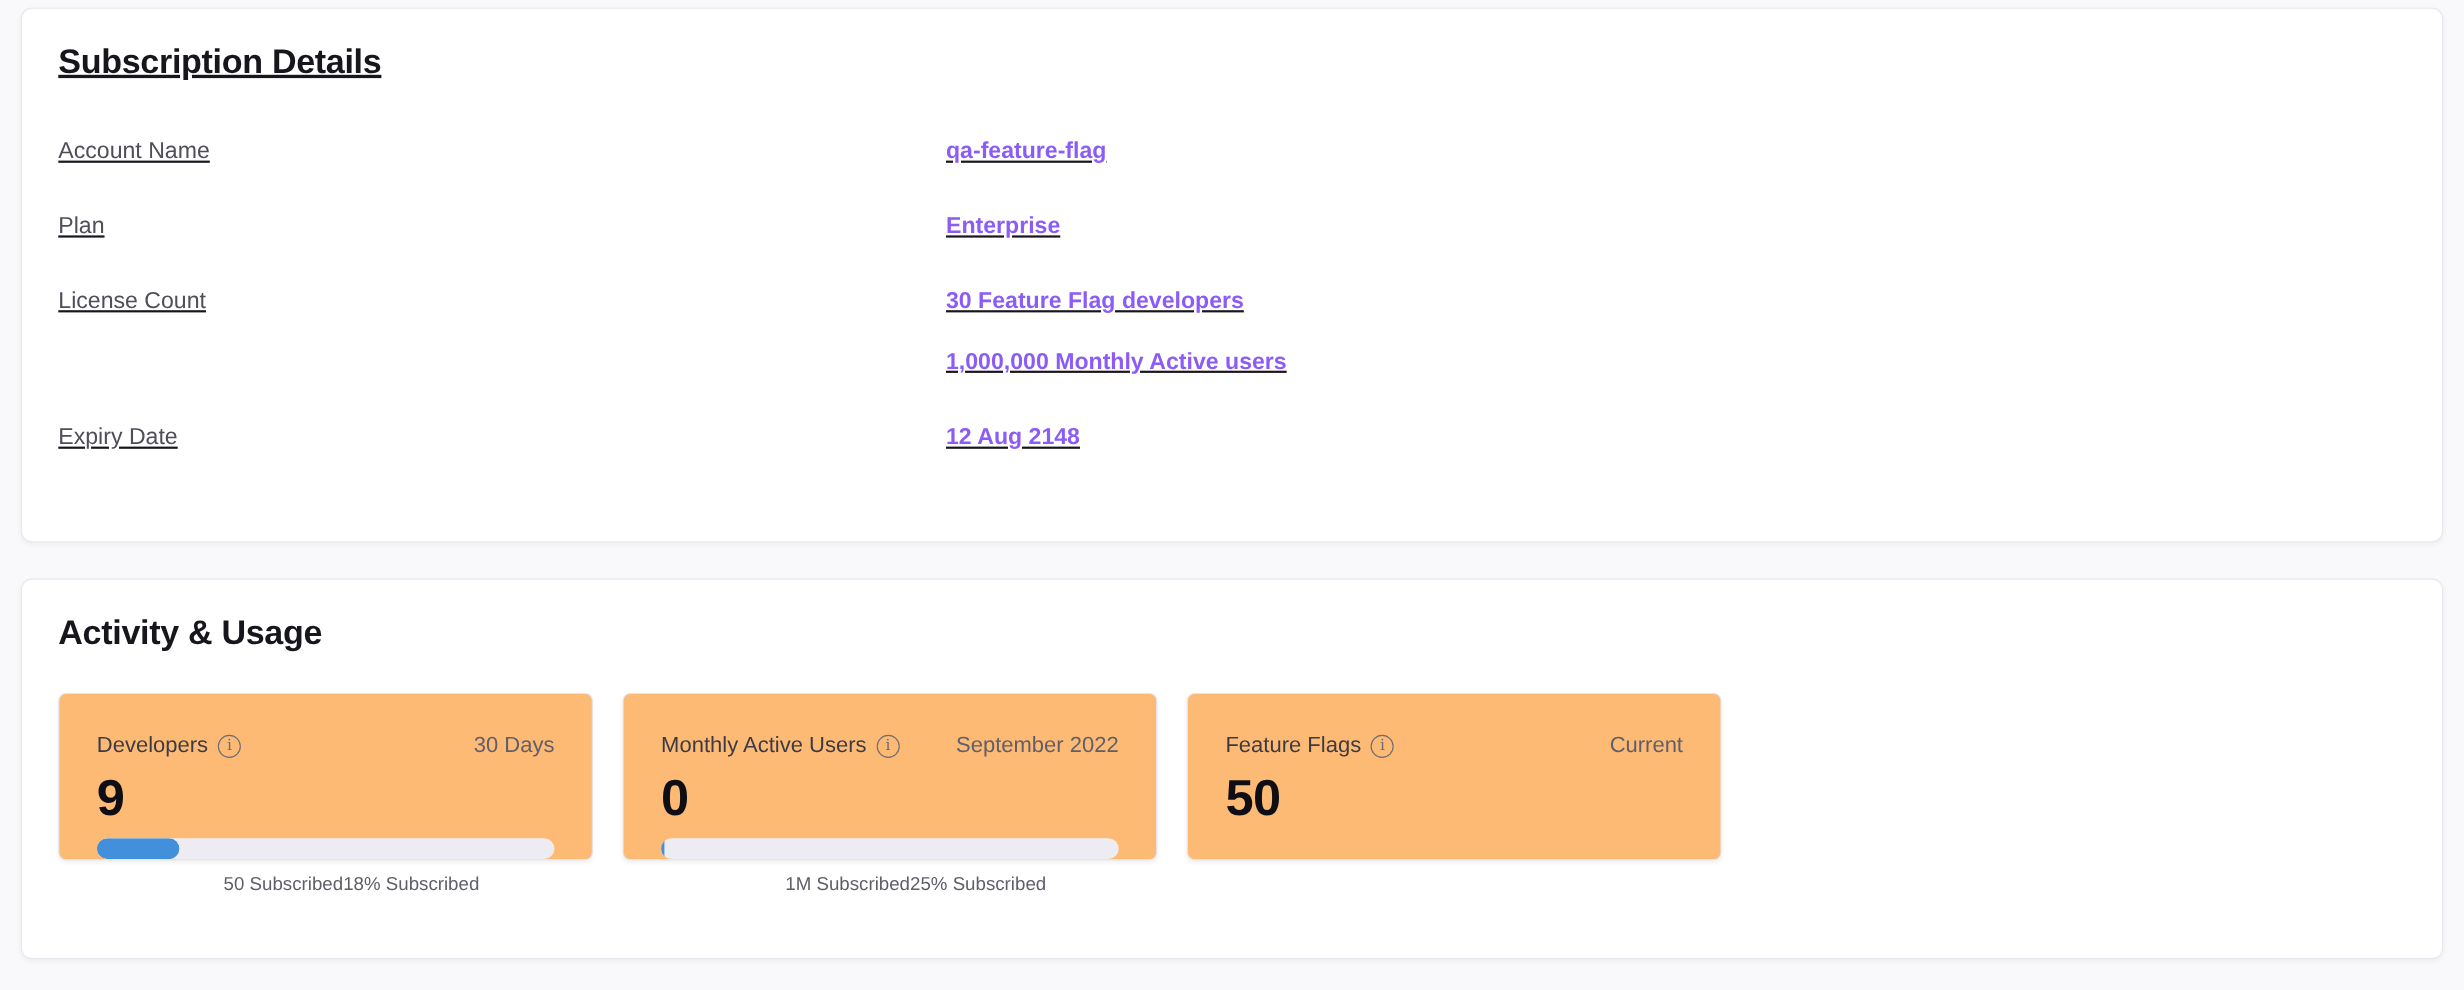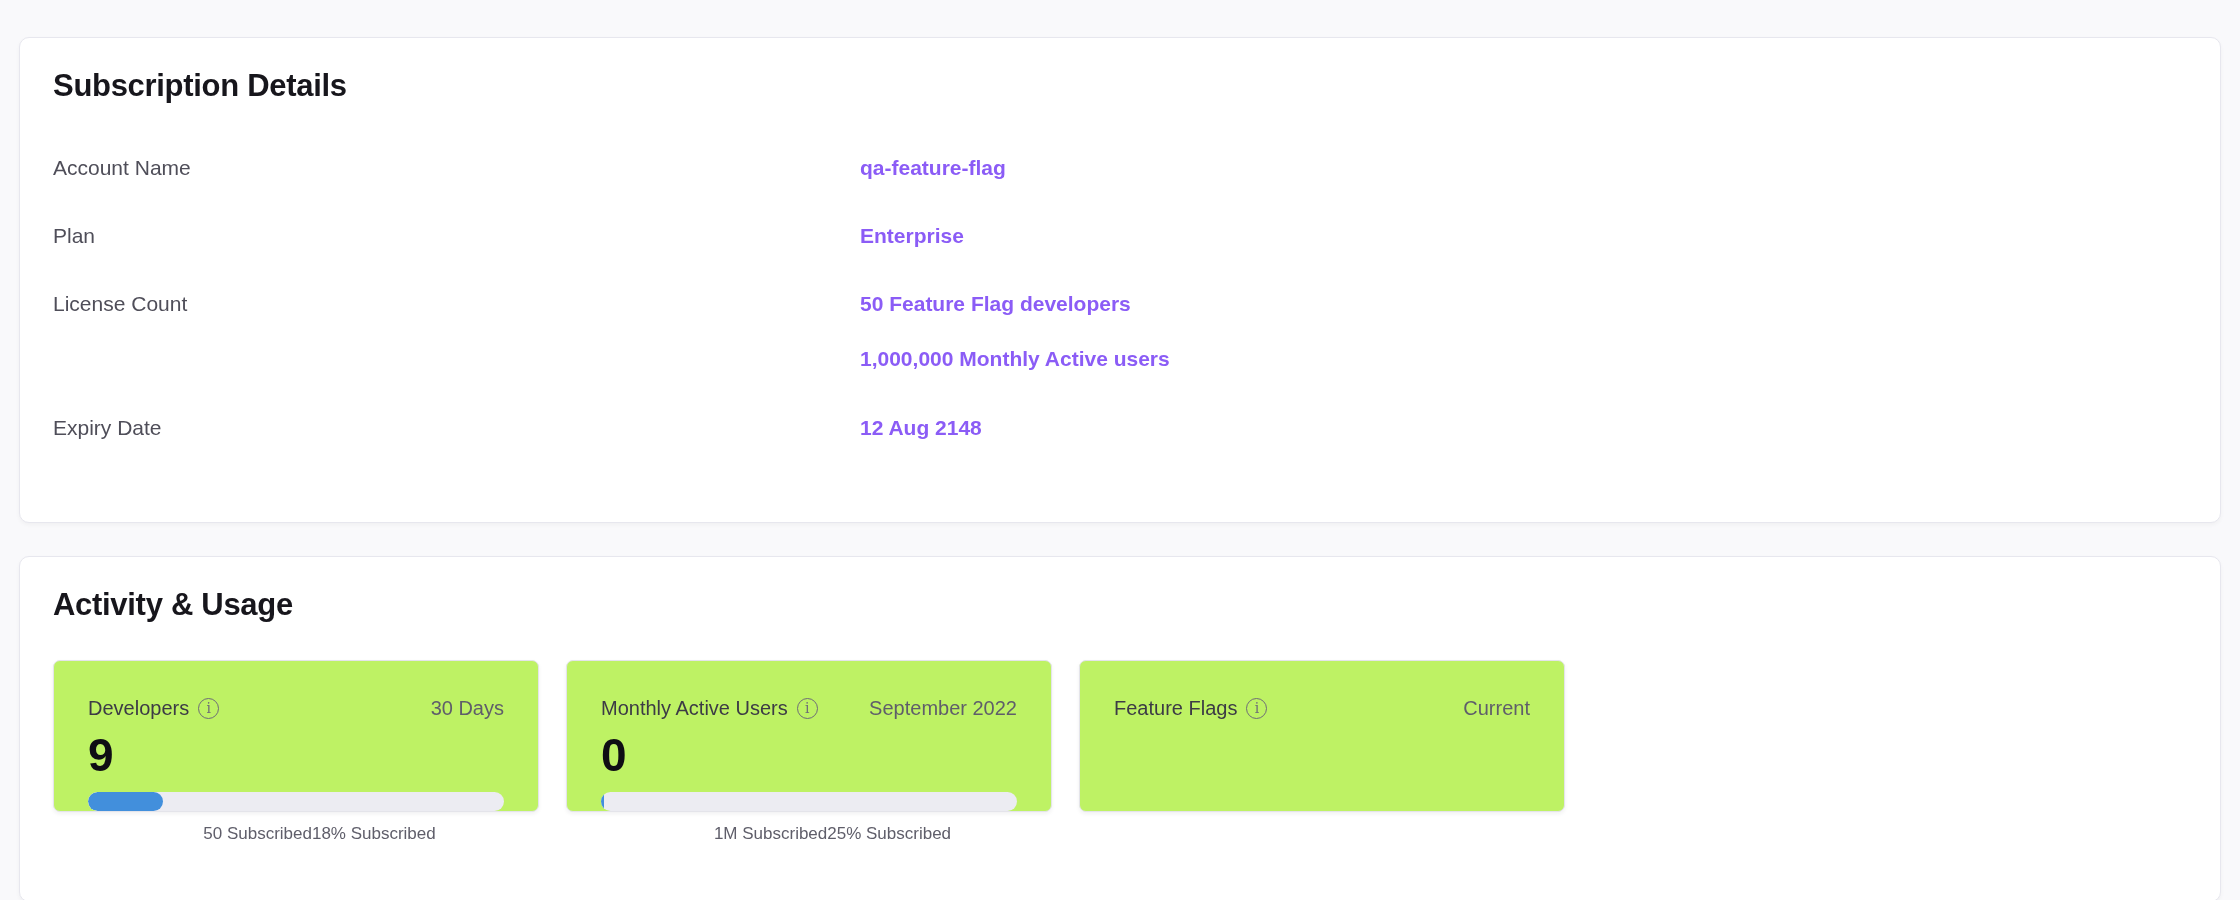--- a/index.html
+++ b/index.html
@@ -21,21 +21,21 @@
     color:var(--text-dark);
   }
   .section-card{
     margin:0 19px;
     background:#fff;
     border:1px solid var(--card-border);
     border-radius:10px;
     box-shadow:0 2px 4px rgba(25,25,35,0.04);
     padding:0 33px;
   }
-  #subscription-section{margin-top:37px;height:486px;}
+  #subscription-section{margin-top:7px;height:486px;text-decoration:underline;}
   #usage-section{margin-top:33px;height:346px;}
   .section-title{
     font-size:31px;
     font-weight:700;
     letter-spacing:-0.3px;
     color:var(--text-dark);
     line-height:40px;
     padding-top:28px;
   }
   
@@ -50,21 +50,21 @@
     color:var(--text-label);
   }
   .detail-values{font-size:21px;line-height:30px;font-weight:700;color:#8b5cf6;}
   .detail-value + .detail-value{margin-top:25px;}
   .row-expiry{margin-top:39px;}
   
   .stat-row{display:flex;gap:27px;margin-top:35px;}
   .stat-card{
     width:486px;
     height:152px;
-    background:#bef264;
+    background:#fdba74;
     border:1px solid var(--stat-border);
     border-radius:7px;
     box-shadow:0 2px 4px rgba(25,25,35,0.06);
     padding:34px 34px 0 34px;
   }
   .stat-header{
     display:flex;
     justify-content:space-between;
     align-items:center;
     line-height:26px;
@@ -131,21 +131,21 @@
     </div>
     <div class="detail-row">
       <div class="detail-label">Plan</div>
       <div class="detail-values">
         <div class="detail-value">Enterprise</div>
       </div>
     </div>
     <div class="detail-row">
       <div class="detail-label">License Count</div>
       <div class="detail-values">
-        <div class="detail-value">50 Feature Flag developers</div>
+        <div class="detail-value">30 Feature Flag developers</div>
         <div class="detail-value">1,000,000 Monthly Active users</div>
       </div>
     </div>
     <div class="detail-row row-expiry">
       <div class="detail-label">Expiry Date</div>
       <div class="detail-values">
         <div class="detail-value">12 Aug 2148</div>
       </div>
     </div>
   </div>
@@ -192,16 +192,17 @@
     </div>
 
     <div class="stat-card">
       <div class="stat-header">
         <span class="stat-title-wrap">
           <span class="stat-title">Feature Flags</span>
           <span class="info-icon">i</span>
         </span>
         <span class="stat-period">Current</span>
       </div>
+      <div class="stat-value">50</div>
     </div>
 
   </div>
 </section>
 
 </body></html>

